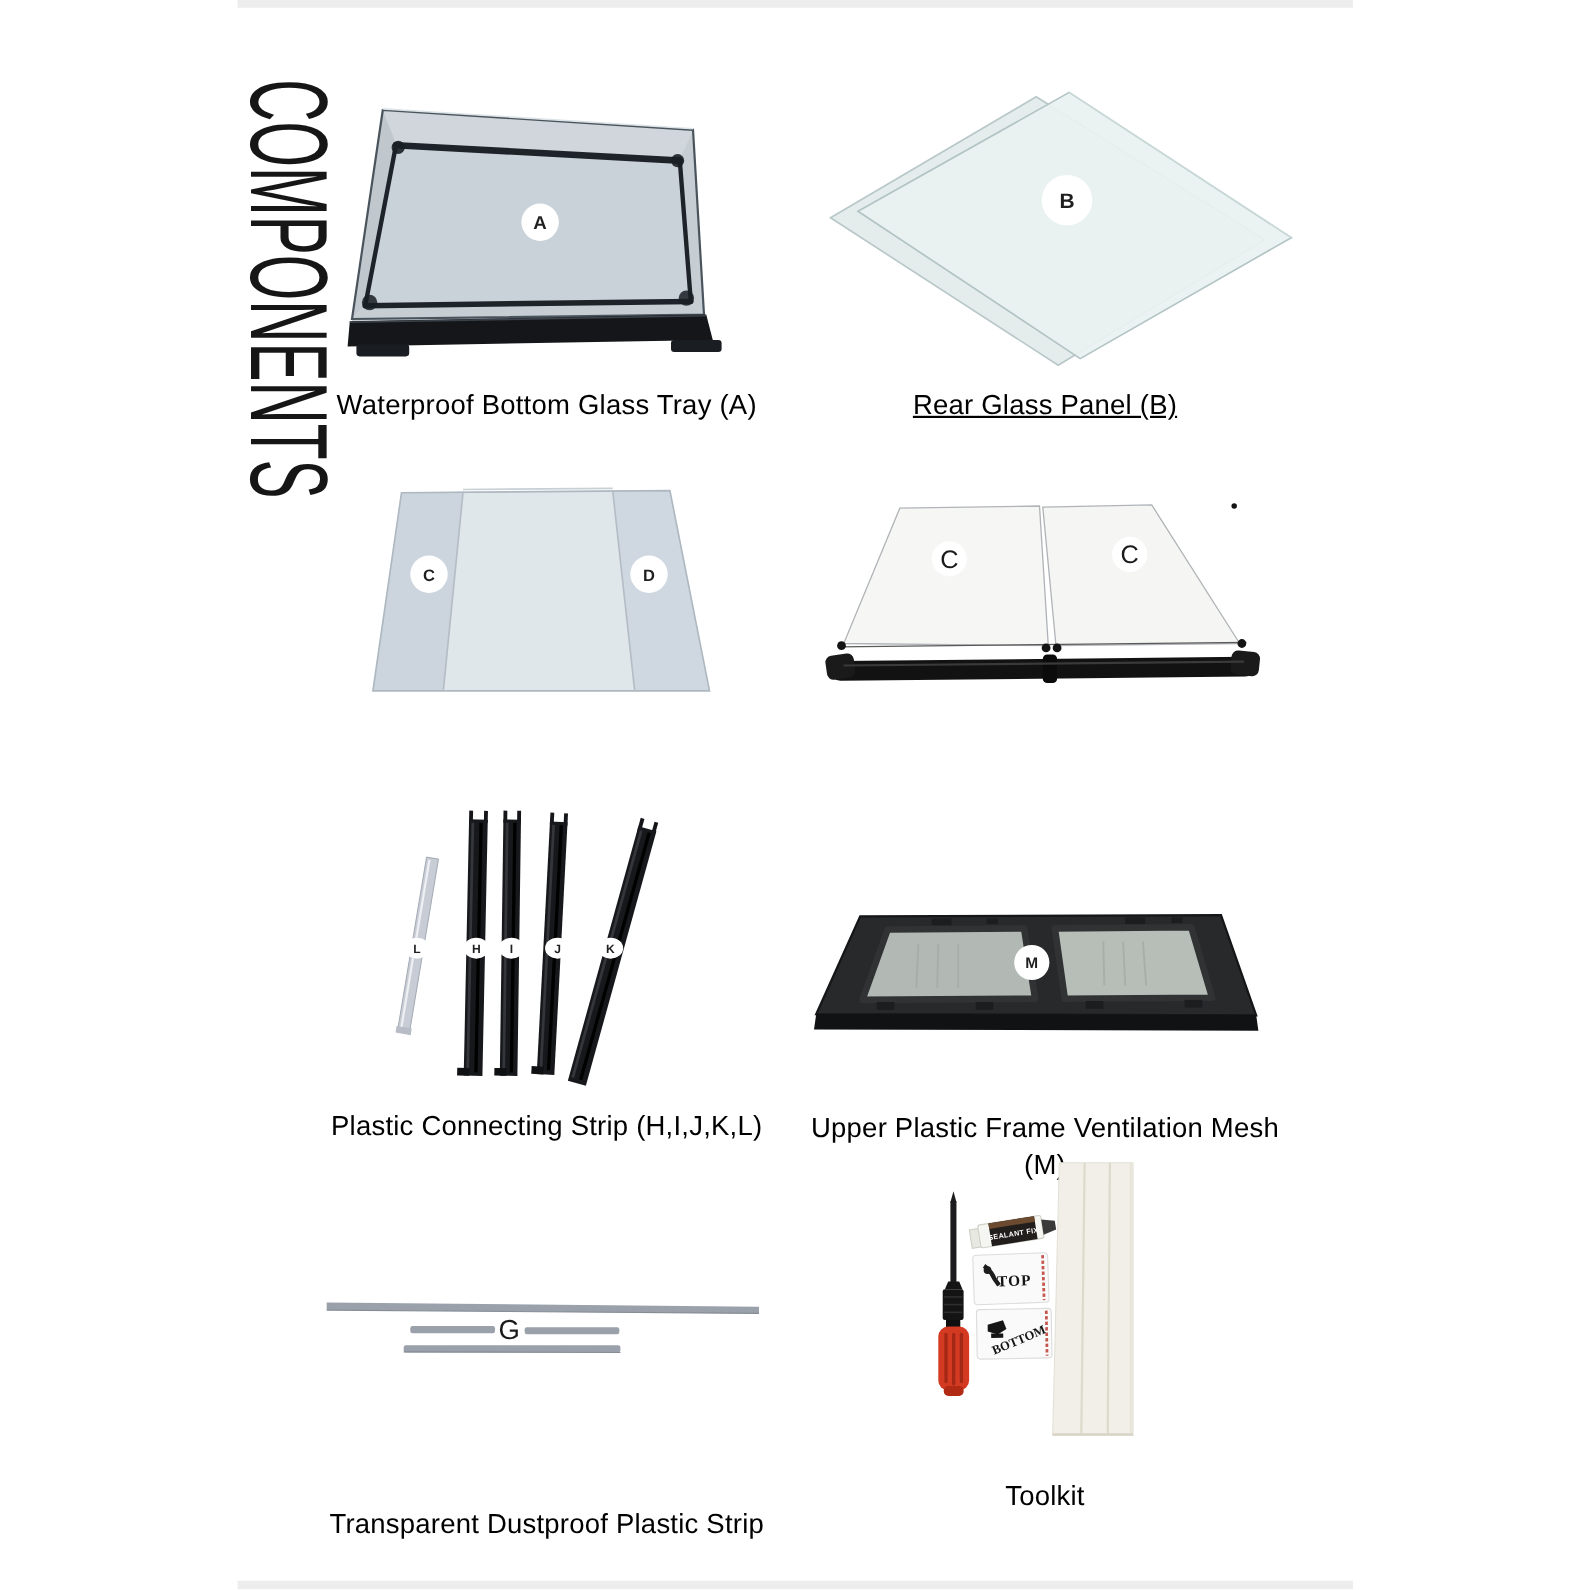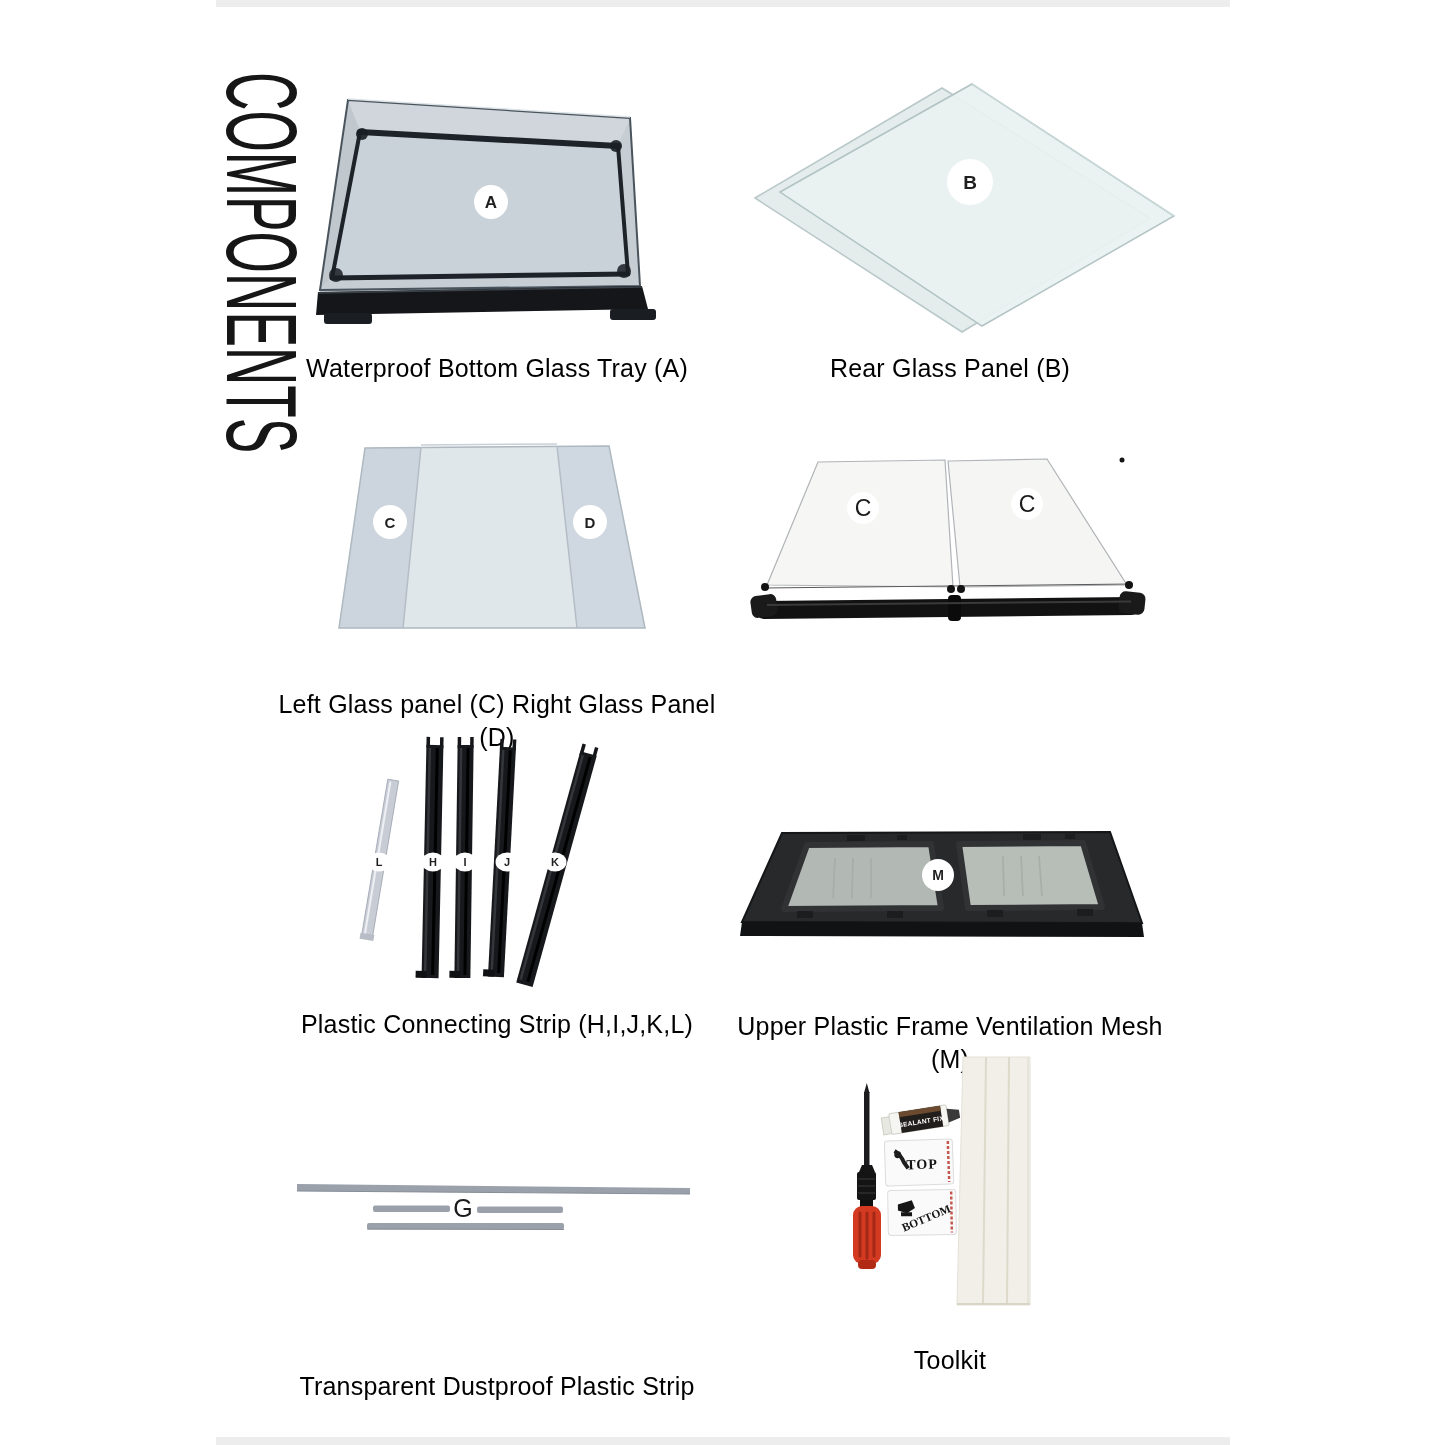--- a/index.html
+++ b/index.html
@@ -72,38 +72,37 @@
 
   <div class="figure" style="left:750px;top:70px;">
     <svg width="430" height="270" viewBox="0 0 430 270">
       <polygon points="5,128 192,18 400,148 212,262" fill="#e4ecec" stroke="#b8c7c8" stroke-width="1.5"></polygon>
       <polygon points="30,122 222,14 424,146 232,256" fill="#eaf1f1" fill-opacity="0.93" stroke="#b2c3c4" stroke-width="1.5"></polygon>
       <line x1="222" y1="14" x2="424" y2="146" stroke="#cfe0de" stroke-width="1"></line>
       <circle cx="220" cy="112" r="23" fill="#ffffff"></circle>
       <text x="220" y="119" font-size="19" class="part-letter">B</text>
     </svg>
   </div>
-  <div class="caption" style="left:730px;top:352px;">Rear Glass Panel (B)</div>
+  <div class="caption" style="left:730px;top:352px;text-decoration:underline;">Rear Glass Panel (B)</div>
 
   <div class="figure" style="left:325px;top:440px;">
     <svg width="330" height="195" viewBox="0 0 330 195">
       <polygon points="40,8 96,7 78,188 14,188" fill="#ccd5dd"></polygon>
       <polygon points="96,7 232,6 252,188 78,188" fill="#e0e7eb"></polygon>
       <polygon points="232,6 284,6 320,188 252,188" fill="#cfd8e0"></polygon>
       <polygon points="40,8 284,6 320,188 14,188" fill="none" stroke="#aeb8c0" stroke-width="1.5"></polygon>
       <line x1="96" y1="7" x2="78" y2="188" stroke="#b4bdc5" stroke-width="1.5"></line>
       <line x1="232" y1="6" x2="252" y2="188" stroke="#b4bdc5" stroke-width="1.5"></line>
       <line x1="96" y1="5" x2="232" y2="4" stroke="#c8d0d6" stroke-width="1.5"></line>
       <circle cx="65" cy="82" r="17" fill="#ffffff"></circle>
       <text x="65" y="88" font-size="15" class="part-letter">C</text>
       <circle cx="265" cy="82" r="17" fill="#ffffff"></circle>
       <text x="265" y="88" font-size="15" class="part-letter">D</text>
     </svg>
   </div>
-  <div class="caption" style="left:277px;top:688px;">Left Glass panel (C) Right Glass Panel (D)</div>
 
   <div class="figure" style="left:745px;top:448px;">
     <svg width="430" height="185" viewBox="0 0 430 185">
       <polygon points="73,14 200,12 208,139 22,137" fill="#f6f6f4" stroke="#b0b4b8" stroke-width="1.2"></polygon>
       <polygon points="203,13 302,11 382,137 215,139" fill="#f5f5f3" stroke="#b0b4b8" stroke-width="1.2"></polygon>
       <line x1="18" y1="140" x2="388" y2="136" stroke="#5a5a5a" stroke-width="1.2"></line>
       <circle cx="20" cy="139" r="4" fill="#141414"></circle>
       <circle cx="206" cy="141" r="4" fill="#141414"></circle>
       <circle cx="216" cy="141" r="4" fill="#141414"></circle>
       <circle cx="384" cy="137" r="4" fill="#141414"></circle>

